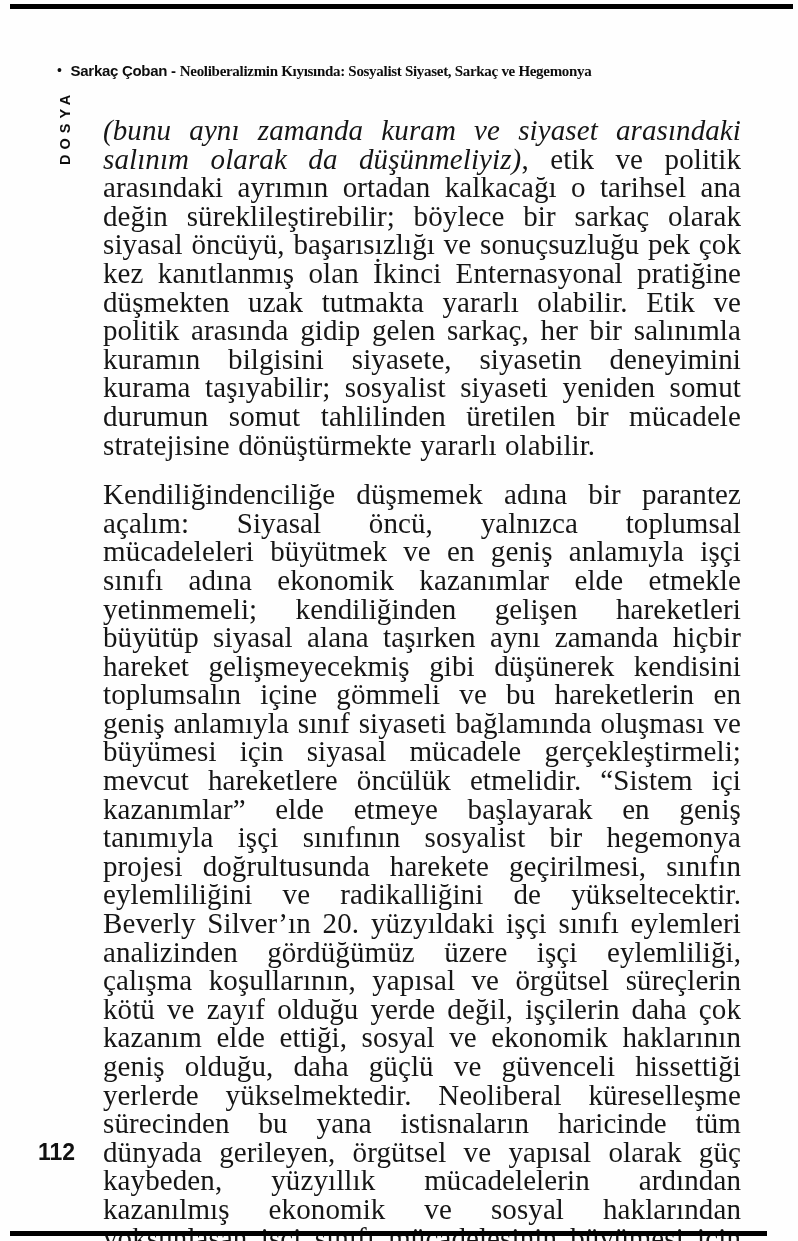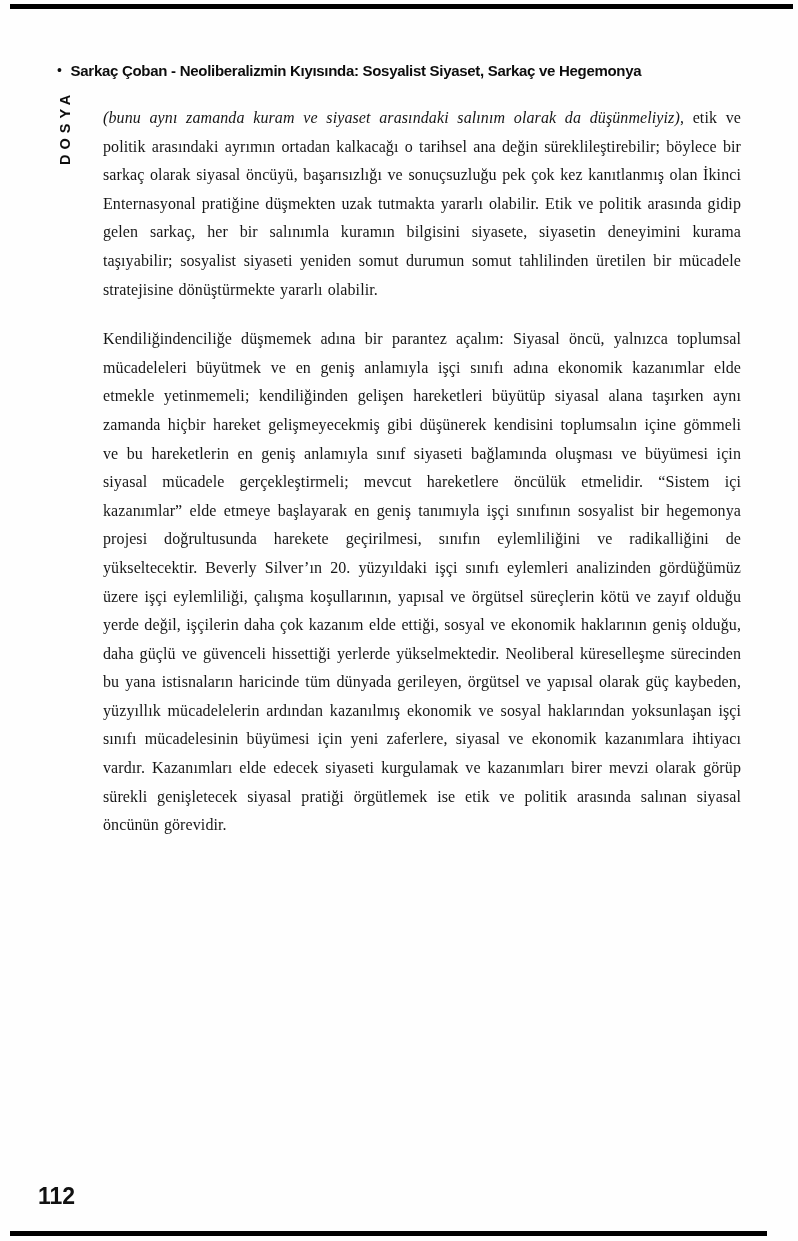--- a/index.html
+++ b/index.html
@@ -24,21 +24,21 @@
     font-family:"Liberation Sans","DejaVu Sans",sans-serif;
     font-stretch:condensed;
     font-size:15px;line-height:17px;
     letter-spacing:-0.3px;
     color:#0d0d0d;
     white-space:nowrap;
   }
   .header .bullet{font-size:14px;margin-right:9px;position:relative;top:-1px;}
   .header .author{font-weight:600;}
   .header .dash{font-weight:600;margin:0 4px;}
-  .header .title{font-weight:800;}
+  .header .title{font-weight:800;font-family:Liberation Serif, serif;}
 
   
   .side-label{
     position:absolute;left:57px;top:164px;width:20px;height:0;
   }
   .side-label span{
     display:inline-block;
     transform:rotate(-90deg);
     transform-origin:0 0;
     white-space:nowrap;
@@ -48,34 +48,34 @@
     font-size:14.5px;
     letter-spacing:5px;
     color:#0d0d0d;
   }
 
   
   .body-text{
     position:absolute;left:103px;top:100px;width:638px;
   }
   .body-text p{
-    margin:4px 0 21px 0;
-    font-size:16px;
+    margin:16px 0 21px 0;
+    font-size:29px;
     line-height:28.6px;
     text-align:justify;
     letter-spacing:0.1px;
     word-spacing:1px;
     hyphens:auto;
     -webkit-hyphens:auto;
   }
   .body-text p em{font-style:italic;}
 
   
   .page-number{
-    position:absolute;left:38px;top:1183px;
+    position:absolute;left:38px;top:1139px;
     font-family:"Liberation Sans","DejaVu Sans",sans-serif;
     font-stretch:condensed;
     font-weight:700;
     font-size:23px;
     color:#111;
   }
 </style>
 </head>
 <body>
 

